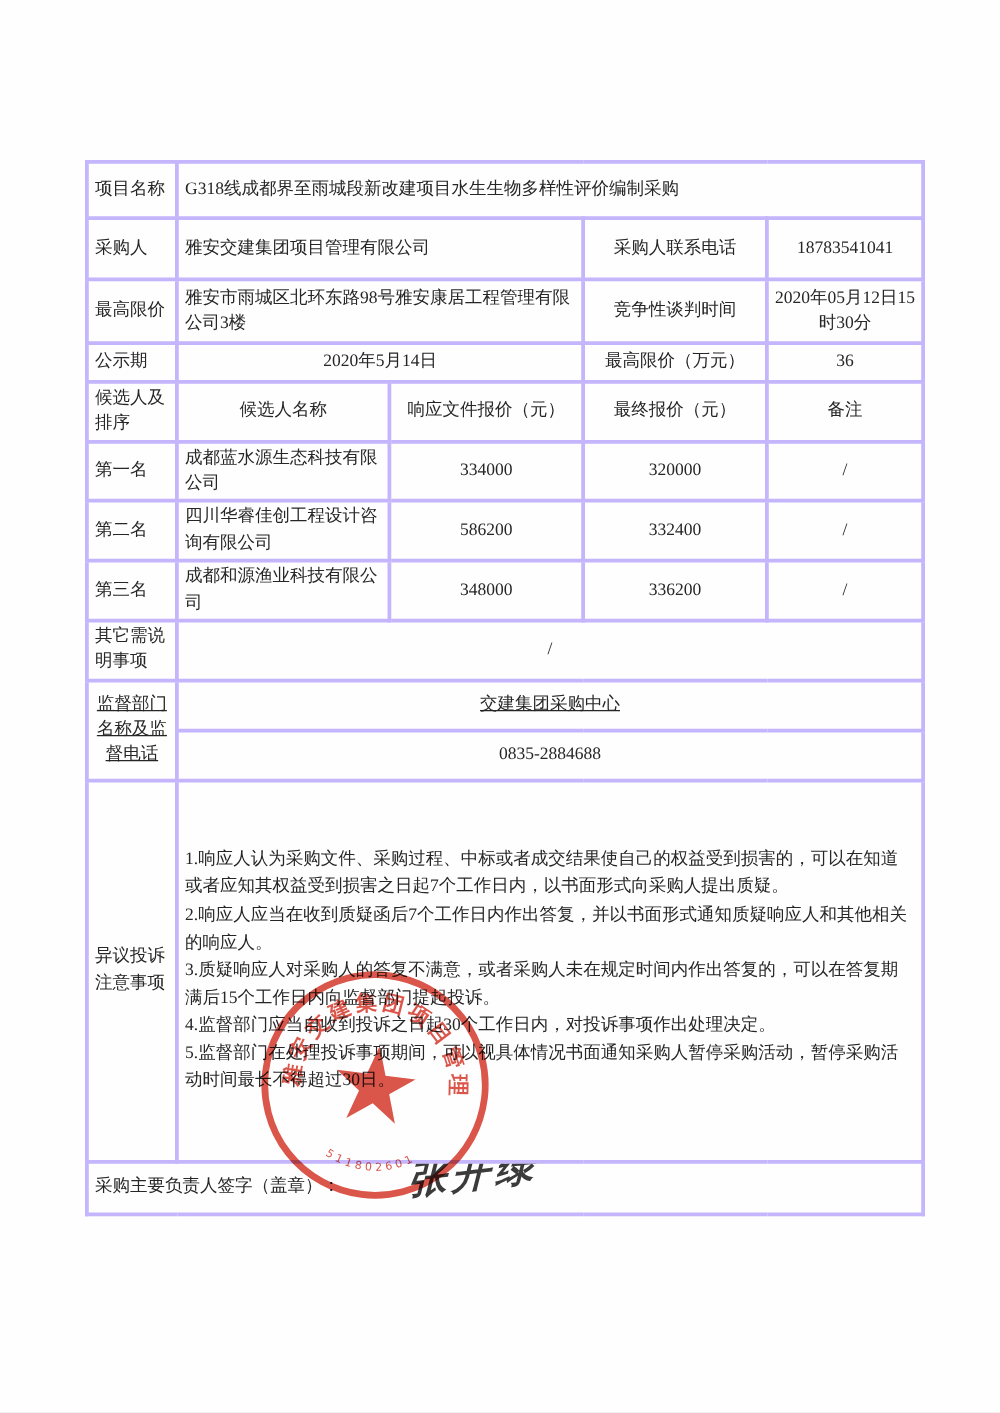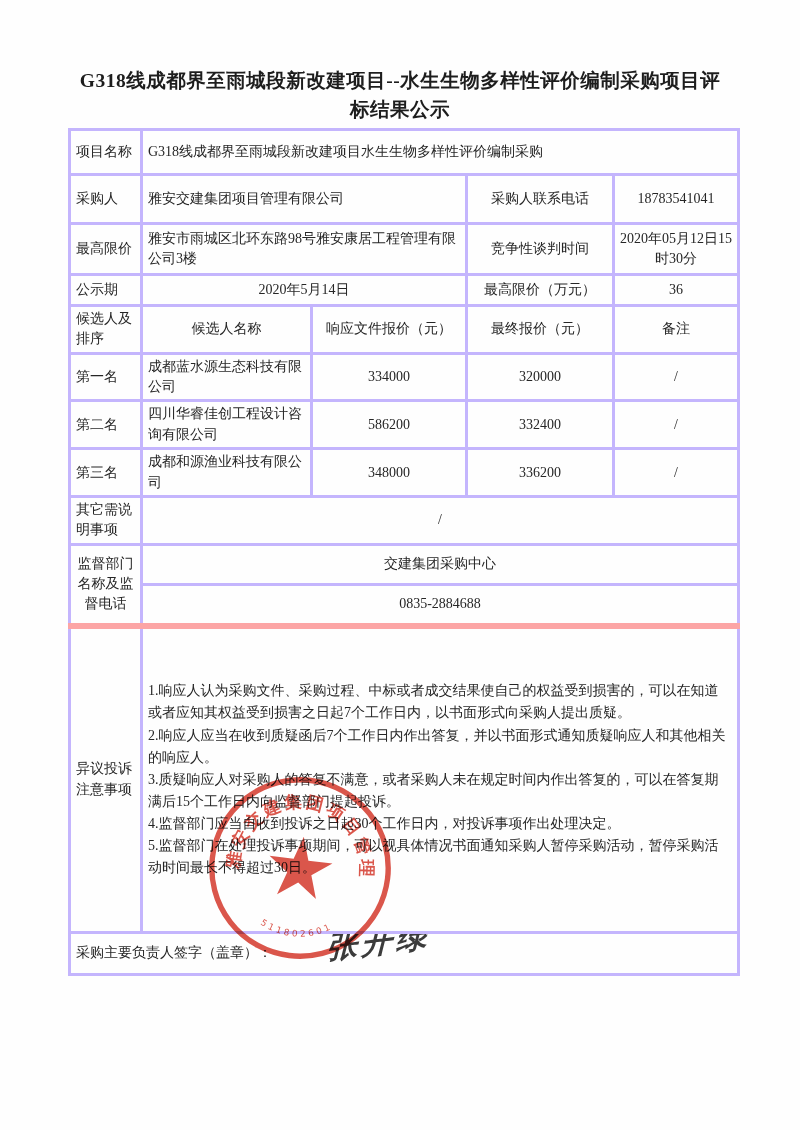--- a/index.html
+++ b/index.html
@@ -43,24 +43,24 @@
   td.sup{text-align:center;padding:2px 3px;}
   tr.r1 td{height:38px;}
   tr.r2 td{height:42px;}
   tr.r3 td{height:44px;}
   tr.r4 td{height:24px;}
   tr.r5 td{height:35px;}
   tr.r6 td{height:40px;}
   tr.r7 td{height:41px;}
   tr.r8 td{height:41px;}
   tr.r9 td{height:38px;}
-  tr.r10 td{height:33px;}
+  tr.r10 td{height:33px;text-decoration:underline;}
   tr.r11 td{height:33px;}
   tr.r12 td{height:298px;}
-  tr.r12 td{border-top:6px solid #fca5a5;margin-left:28px;}
+  tr.r12 td{border-top:2px solid #fca5a5;margin-left:28px;}
   tr.r13 td{height:35px;}
   td.complaint{padding:10px 12px 10px 8px;vertical-align:middle;}
   td.complaint p{margin:0;line-height:1.58;text-align:left;}
   td.sigcell{position:relative;text-align:left;padding-left:5px;}
   .hand-sign{
     position:absolute;
     left:255px;top:-14px;
     font-size:31px;
     font-style:italic;
     font-weight:bold;
@@ -78,21 +78,20 @@
     mix-blend-mode:multiply;
     transform:rotate(7deg);
     pointer-events:none;
   }
 </style>
 </head>
 <body>
 
 <div class="page">
 
-  <div class="doc-title">G318线成都界至雨城段新改建项目--水生生物多样性评价编制采购项目评标结果公示</div>
 
   <table class="doc-table">
     <colgroup>
       <col style="width:72px">
         <col style="width:170px">
         <col style="width:155px">
         <col style="width:147px">
         <col style="width:125px">
     </colgroup>
     <tbody>

